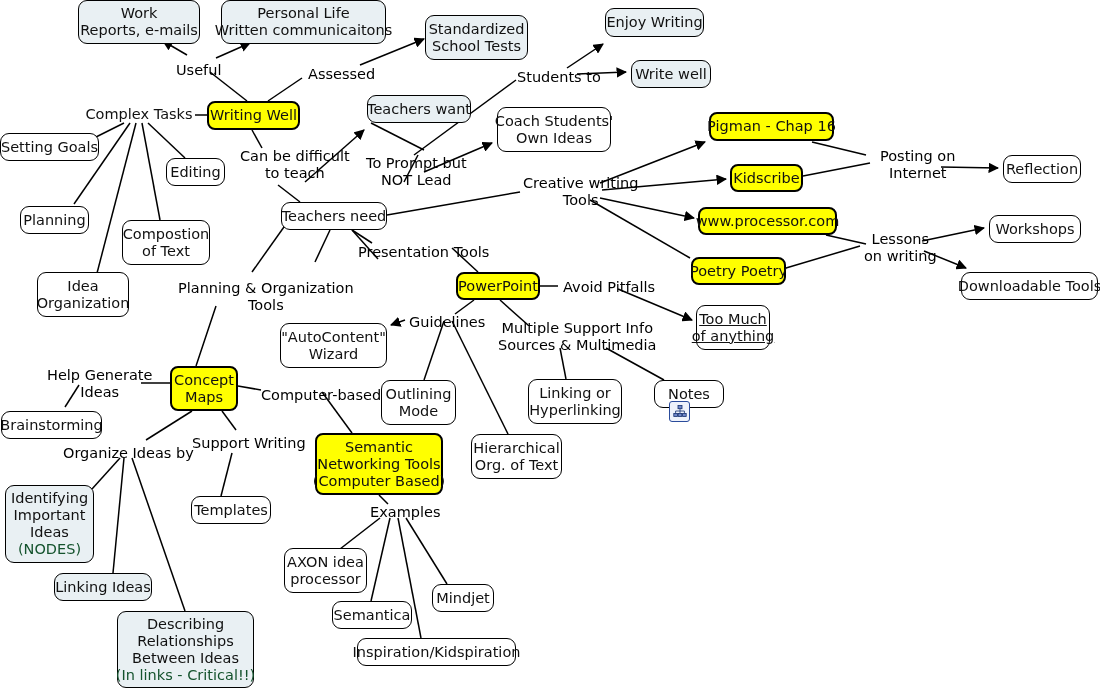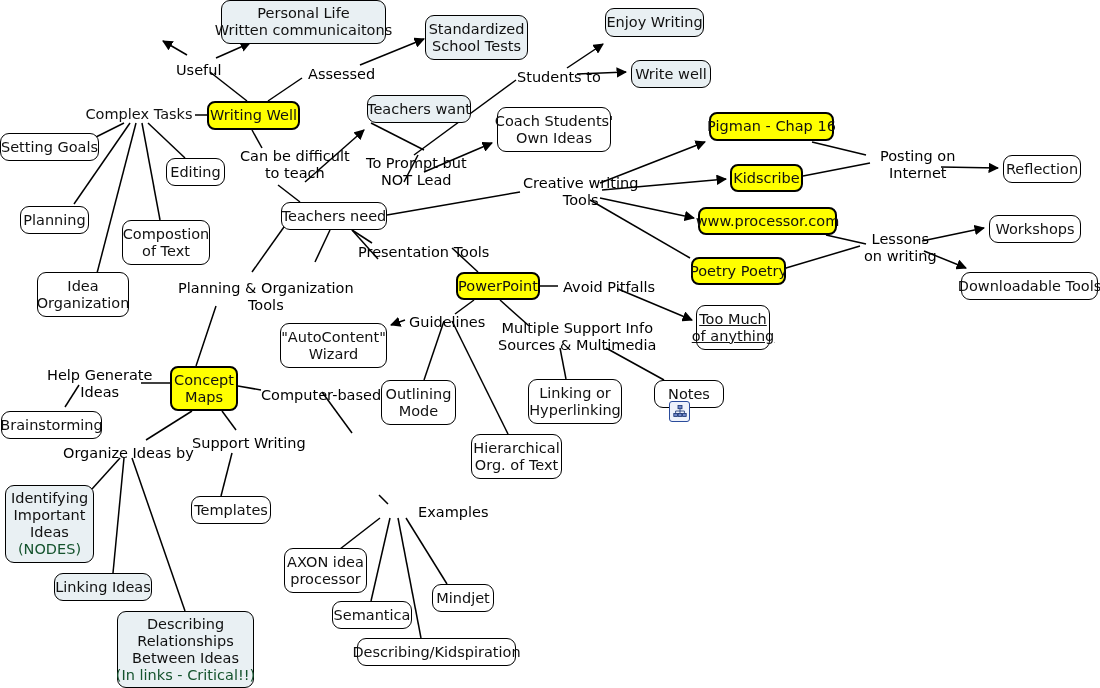--- a/index.html
+++ b/index.html
@@ -150,22 +150,28 @@
   <div class="linklabel" style="left: 864px; top: 231px;"><span>Lessons</span><br><span>on writing</span></div>
   <div class="linklabel" style="left: 358px; top: 244px;"><span>Presentation Tools</span></div>
   <div class="linklabel" style="left: 178px; top: 280px;"><span>Planning &amp; Organization</span><br><span>Tools</span></div>
   <div class="linklabel" style="left: 563px; top: 279px;"><span>Avoid Pitfalls</span></div>
   <div class="linklabel" style="left: 409px; top: 314px;"><span>Guidelines</span></div>
   <div class="linklabel" style="left: 498px; top: 320px;"><span>Multiple Support Info</span><br><span>Sources &amp; Multimedia</span></div>
   <div class="linklabel" style="left: 47px; top: 367px;"><span>Help Generate</span><br><span>Ideas</span></div>
   <div class="linklabel" style="left: 261px; top: 387px;"><span>Computer-based</span></div>
   <div class="linklabel" style="left: 192px; top: 435px;"><span>Support Writing</span></div>
   <div class="linklabel" style="left: 63px; top: 445px;"><span>Organize Ideas by</span></div>
-  <div class="linklabel" style="left: 370px; top: 504px; margin-left: 48px;"><span>Examples</span></div>
-
+  <div class="linklabel" style="left: 370px; top: 504px;"><span>Examples</span></div>
+
+  <div class="node fill-blue" style="left: 78px; top: 0px; width: 122px; height: 44px;">
+      <div>
+        <span class="ln">Work</span>
+        <span class="ln">Reports, e-mails</span>
+      </div>
+    </div>
   <div class="node fill-blue" style="left: 221px; top: 0px; width: 165px; height: 44px;">
       <div>
         <span class="ln">Personal Life</span>
         <span class="ln">Written communicaitons</span>
       </div>
     </div>
   <div class="node fill-blue" style="left: 425px; top: 15px; width: 103px; height: 45px;">
       <div>
         <span class="ln">Standardized</span>
         <span class="ln">School Tests</span>
@@ -316,20 +322,27 @@
       </div>
     </div>
   <div class="node" style="left: 1px; top: 411px; width: 101px; height: 28px;">
       <div>
         <span class="ln">Brainstorming</span>
       </div>
     </div>
   <div class="node" style="left: 191px; top: 496px; width: 80px; height: 28px;">
       <div>
         <span class="ln">Templates</span>
+      </div>
+    </div>
+  <div class="node fill-yellow" style="left: 315px; top: 433px; width: 128px; height: 62px;">
+      <div>
+        <span class="ln">Semantic</span>
+        <span class="ln">Networking Tools</span>
+        <span class="ln">(Computer Based)</span>
       </div>
     </div>
   <div class="node fill-blue" style="left: 5px; top: 485px; width: 89px; height: 78px;">
       <div>
         <span class="ln">Identifying</span>
         <span class="ln">Important</span>
         <span class="ln">Ideas</span>
         <span class="ln red">(NODES)</span>
       </div>
     </div>
@@ -357,21 +370,21 @@
         <span class="ln">Semantica</span>
       </div>
     </div>
   <div class="node" style="left: 432px; top: 584px; width: 62px; height: 28px;">
       <div>
         <span class="ln">Mindjet</span>
       </div>
     </div>
   <div class="node" style="left: 357px; top: 638px; width: 159px; height: 28px;">
       <div>
-        <span class="ln">Describing/Kidspiration</span>
+        <span class="ln">Inspiration/Kidspiration</span>
       </div>
     </div>
 
   <div class="notes-badge" style="left: 669px; top: 401px;">
     <svg width="14" height="14" viewBox="0 0 14 14">
       <rect x="5" y="0.5" width="4" height="3.2" fill="#6f86c8" stroke="#14306e" stroke-width="0.8"></rect>
       <path d="M7 3.7 L7 6 M2.6 6 L11.4 6 M2.6 6 L2.6 8.4 M7 6 L7 8.4 M11.4 6 L11.4 8.4" stroke="#14306e" stroke-width="0.8" fill="none"></path>
       <rect x="0.8" y="8.4" width="3.6" height="3" fill="#6f86c8" stroke="#14306e" stroke-width="0.8"></rect>
       <rect x="5.2" y="8.4" width="3.6" height="3" fill="#6f86c8" stroke="#14306e" stroke-width="0.8"></rect>
       <rect x="9.6" y="8.4" width="3.6" height="3" fill="#6f86c8" stroke="#14306e" stroke-width="0.8"></rect>

